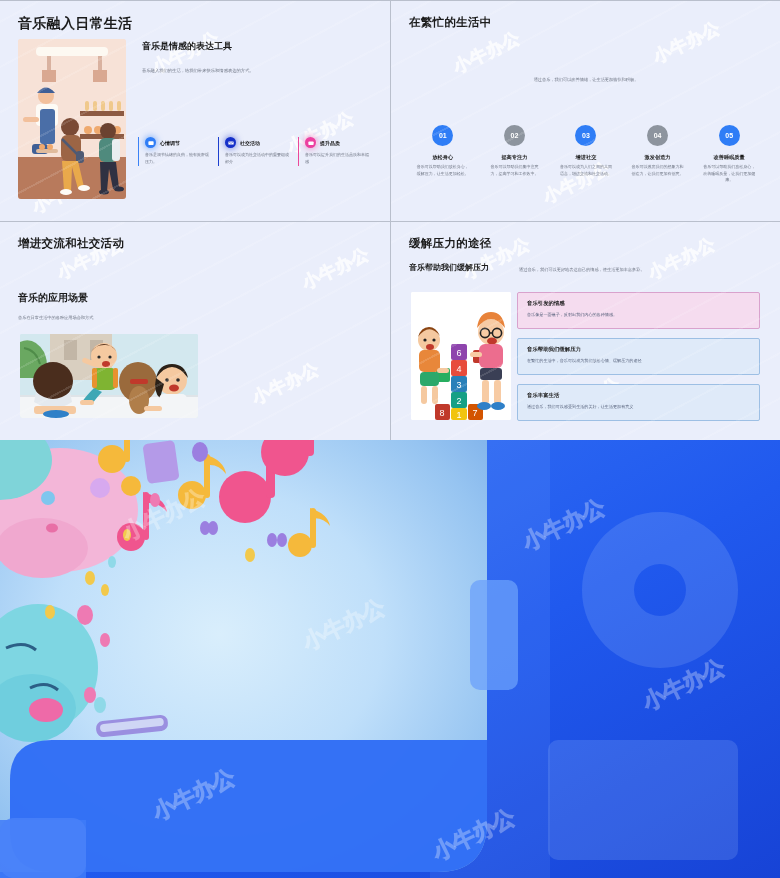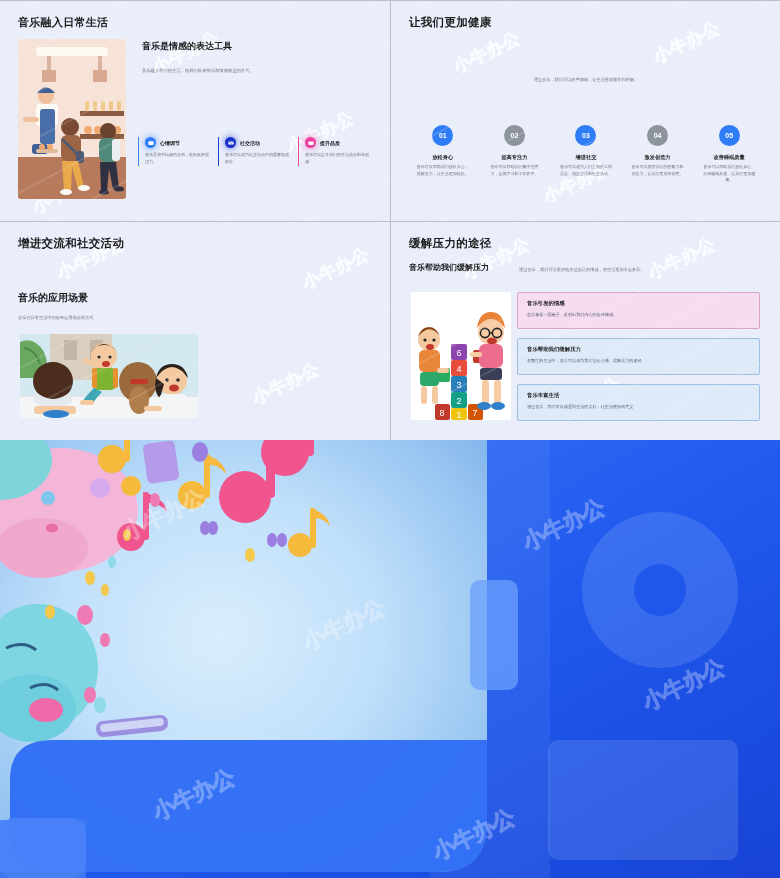--- a/index.html
+++ b/index.html
@@ -40,21 +40,21 @@
     -webkit-text-stroke:1px rgba(255,255,255,.75);
     color:transparent;
   }
 
   .s-title {
     position:absolute; font-weight:bold; color:#1b1b1b;
     font-size:11.5px; letter-spacing:.3px;
   }
 
   
-  #slide1 .title { left:18px; top:14px; font-size:11px; }
+  #slide1 .title { left:18px; top:14px; font-size:14px; }
   .s1-img {
     position:absolute; left:18px; top:38px; width:108px; height:160px;
     border-radius:3px; overflow:hidden;
     background:linear-gradient(180deg,#f6ded3 0%,#f3d6c9 55%,#e9c3b0 100%);
   }
   .s1-head { position:absolute; left:142px; top:39px; font-size:9px; font-weight:bold; color:#1b1b1b;}
   .s1-desc { position:absolute; left:142px; top:67px; width:222px; font-size:4.3px; color:#6b7280; line-height:1.6;}
   .s1-cols { position:absolute; left:138px; top:136px; display:flex; gap:6px; }
   .s1-col { width:74px; padding-left:6px; border-left:1.4px solid #3b82f6; }
   .s1-col.c2 { border-left-color:#1d3fcf; }
@@ -232,21 +232,21 @@
           <div class="s1-txt">音乐可以提升我们的生活品质和幸福感</div>
         </div>
       </div>
     </div>
 
     <div class="slide" id="slide2">
       <div class="wm" style="left:60px;top:40px;">小牛办公</div>
       <div class="wm" style="left:260px;top:30px;">小牛办公</div>
       <div class="wm" style="left:150px;top:170px;">小牛办公</div>
 
-      <div class="s-title title">让我们更加健康</div>
+      <div class="s-title title">在繁忙的生活中</div>
       <div class="s2-desc">通过音乐，我们可以改善情绪，让生活更加愉快和积极。</div>
 
       <div class="s2-steps">
         <div class="s2-step">
           <div class="s2-num blue">01</div>
           <div class="s2-t">放松身心</div>
           <div class="s2-d">音乐可以帮助我们放松身心，缓解压力，让生活更加轻松。</div>
         </div>
         <div class="s2-step">
           <div class="s2-num gray">02</div>

